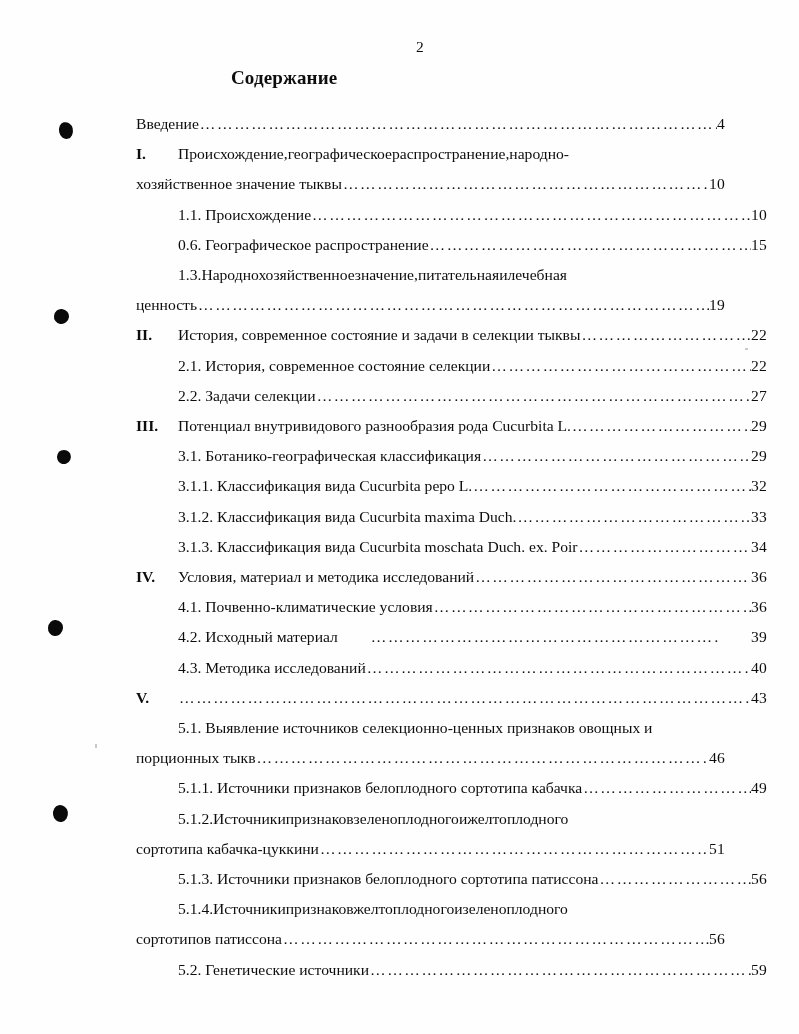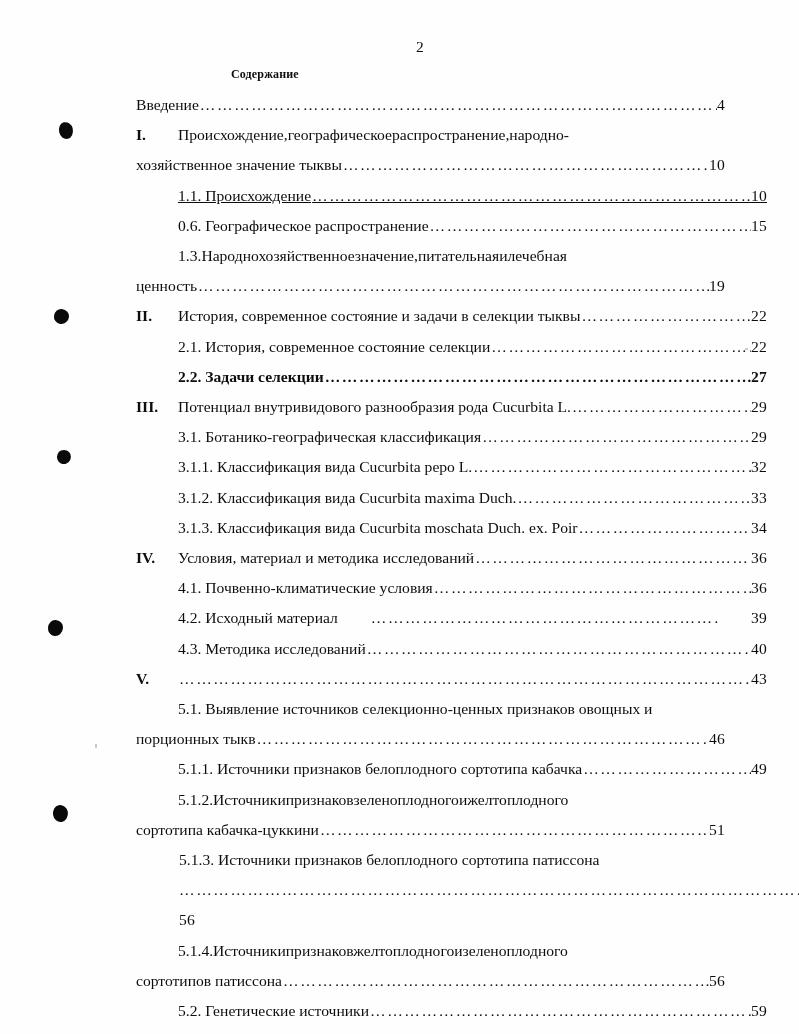--- a/index.html
+++ b/index.html
@@ -27,29 +27,29 @@
     text-align: center;
     font-size: 15.5px;
     letter-spacing: 0.2px;
   }
 
   
   .toc-title {
     position: absolute;
     top: 67px;
     left: 231px;
-    font-size: 12px;
+    font-size: 19px;
     font-weight: bold;
     letter-spacing: 0.15px;
   }
 
   
   .toc {
     position: absolute;
-    top: 90px;
+    top: 109px;
     left: 136px;
     width: 589px;
   }
 
   .entry {
     font-size: 15.6px;
     line-height: 30.2px;
     white-space: nowrap;
     position: relative;
   }
@@ -112,21 +112,21 @@
           <span class="rn">I.</span>
           <div class="ln stretch" style="flex: 1 1 auto;"><span>Происхождение,</span><span>географическое</span><span>распространение,</span><span>народно-</span></div>
         </div>
         <div class="leaderline">
           <span class="txt">хозяйственное значение тыквы</span>
           <span class="dots">…………………………………………………………………………………………………………………………………………</span>
           <span class="pg">10</span>
         </div>
       </div>
       <div class="entry">
-        <div class="leaderline" style="padding-left: 42px; text-decoration: underline;">
+        <div class="leaderline" style="padding-left: 42px;">
           <span class="txt">1.1. Происхождение</span>
           <span class="dots">…………………………………………………………………………………………………………………………………………</span>
           <span class="pg">10</span>
         </div>
       </div>
       <div class="entry">
         <div class="leaderline" style="padding-left: 42px;">
           <span class="txt">0.6. Географическое распространение</span>
           <span class="dots">…………………………………………………………………………………………………………………………………………</span>
           <span class="pg">15</span>
@@ -151,21 +151,21 @@
         </div>
       </div>
       <div class="entry">
         <div class="leaderline" style="padding-left: 42px;">
           <span class="txt">2.1. История, современное состояние  селекции</span>
           <span class="dots">…………………………………………………………………………………………………………………………………………</span>
           <span class="pg">22</span>
         </div>
       </div>
       <div class="entry">
-        <div class="leaderline" style="padding-left: 42px; font-weight: bold;">
+        <div class="leaderline" style="padding-left: 42px;">
           <span class="txt">2.2. Задачи  селекции</span>
           <span class="dots">…………………………………………………………………………………………………………………………………………</span>
           <span class="pg">27</span>
         </div>
       </div>
       <div class="entry">
         <div class="romanrow">
           <span class="rn">III.</span>
           <div class="leaderline rest">
             <span class="txt">Потенциал внутривидового разнообразия рода Cucurbita L.</span>
@@ -259,21 +259,21 @@
       </div>
       <div class="entry">
         <div class="ln stretch" style="padding-left: 42px;"><span>5.1.2.</span><span>Источники</span><span>признаков</span><span>зеленоплодного</span><span>и</span><span>желтоплодного</span></div>
         <div class="leaderline">
           <span class="txt">сортотипа кабачка-цуккини</span>
           <span class="dots">…………………………………………………………………………………………………………………………………………</span>
           <span class="pg">51</span>
         </div>
       </div>
       <div class="entry">
-        <div class="leaderline" style="padding-left: 42px; flex-direction: column;">
+        <div class="leaderline" style="padding-left: 42px;">
           <span class="txt">5.1.3. Источники признаков белоплодного сортотипа патиссона</span>
           <span class="dots">…………………………………………………………………………………………………………………………………………</span>
           <span class="pg">56</span>
         </div>
       </div>
       <div class="entry">
         <div class="ln stretch" style="padding-left: 42px;"><span>5.1.4.</span><span>Источники</span><span>признаков</span><span>желтоплодного</span><span>и</span><span>зеленоплодного</span></div>
         <div class="leaderline">
           <span class="txt">сортотипов патиссона</span>
           <span class="dots">…………………………………………………………………………………………………………………………………………</span>

